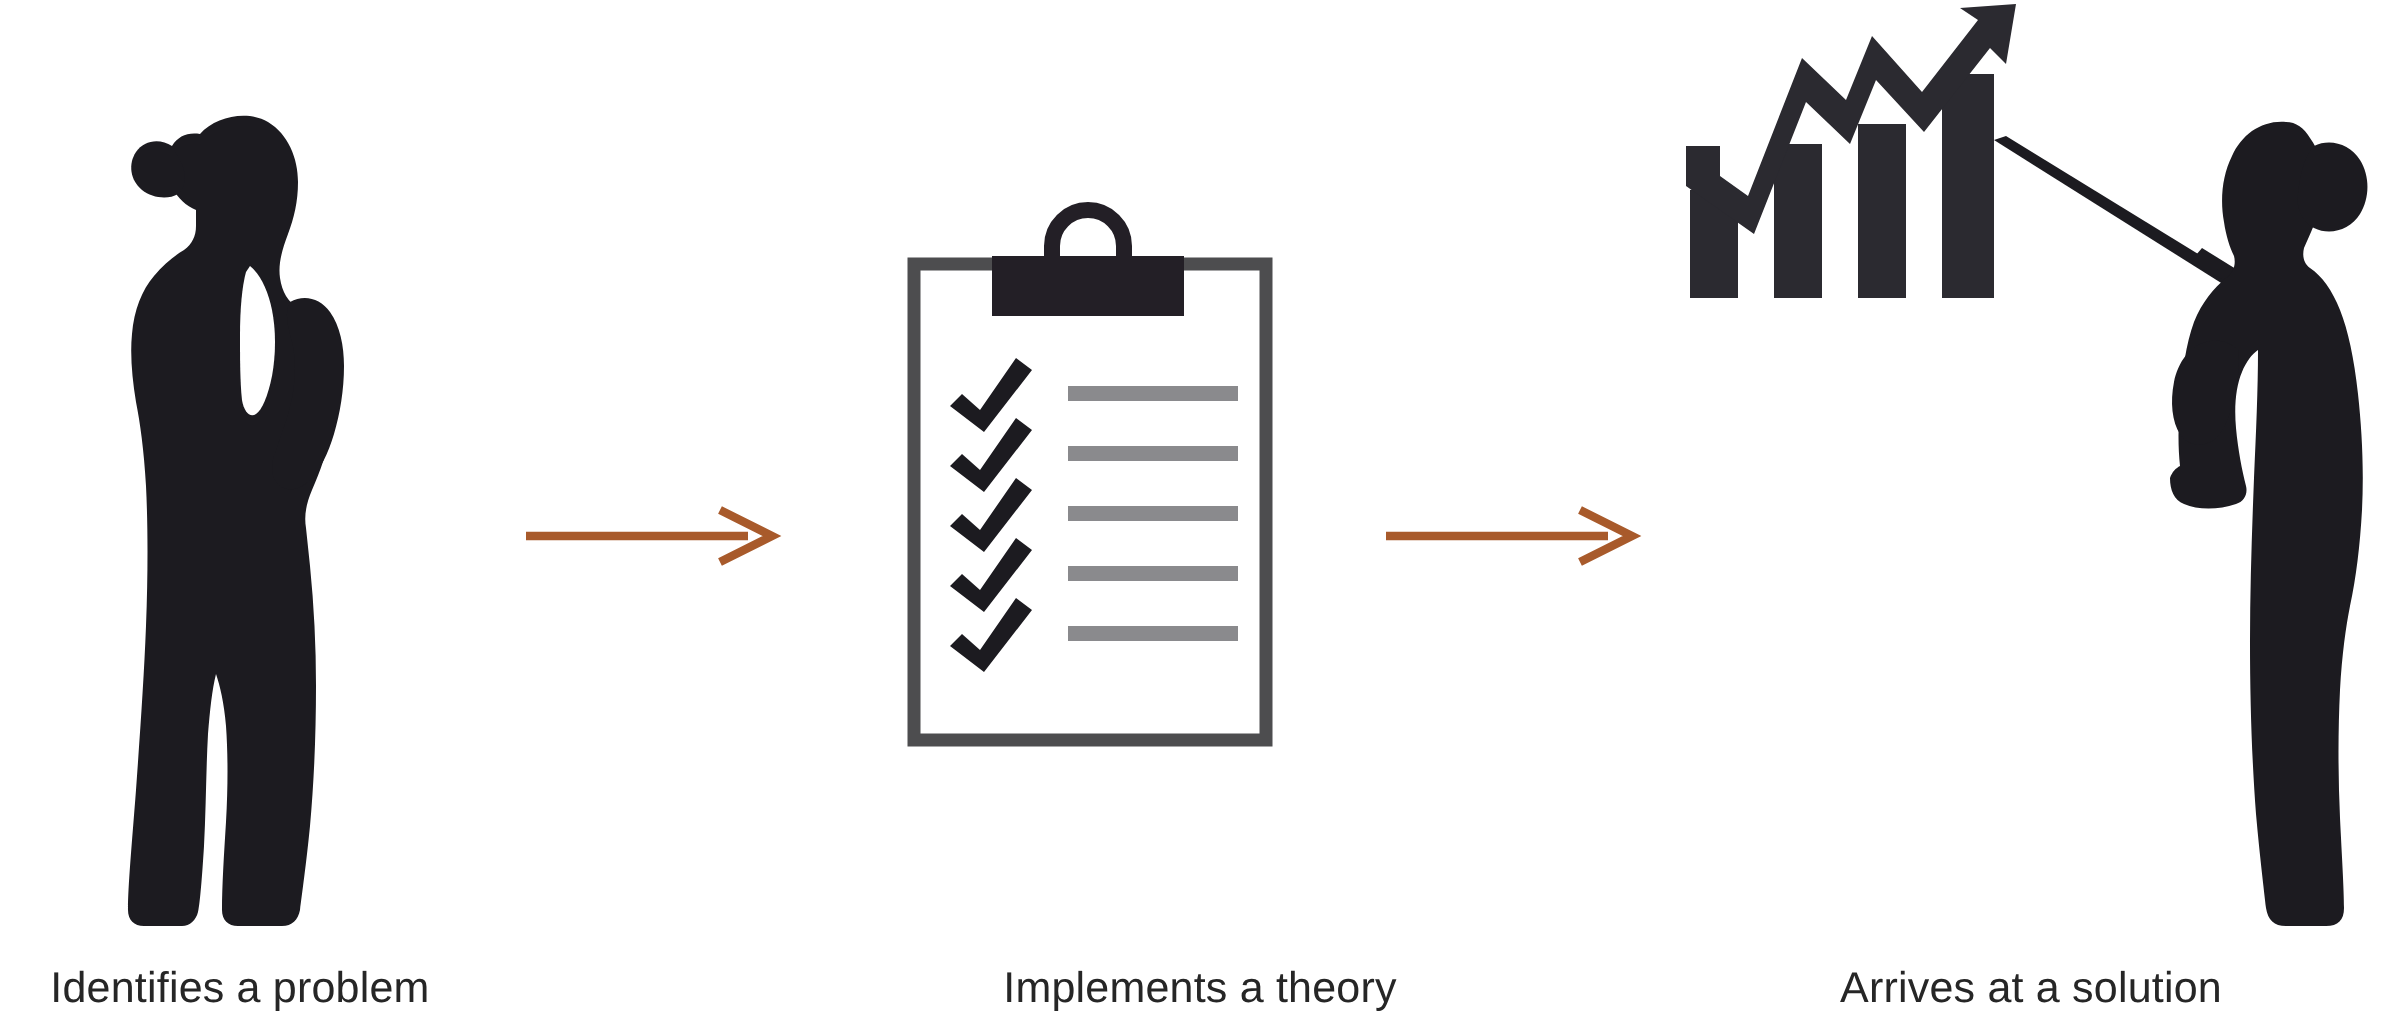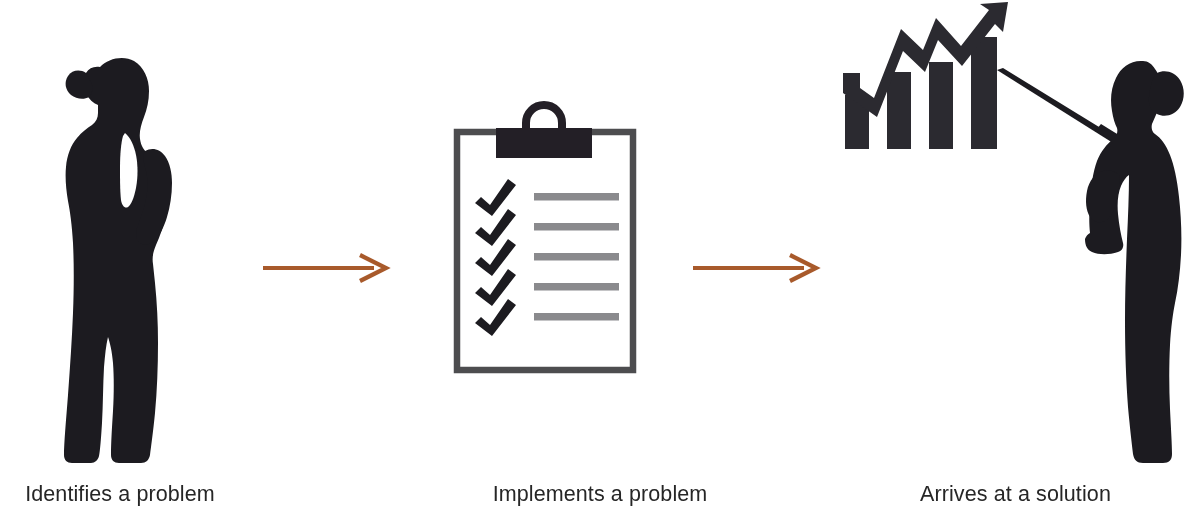--- a/index.html
+++ b/index.html
@@ -153,21 +153,21 @@
         <path d="M 27 147 L 36 155 L 54 129 L 62 135 L 38 166 L 21 153 Z" fill="#1c1b20"></path>
         <rect x="80" y="143" width="85" height="7.5" fill="#8a8a8d"></rect>
 
         <path d="M 27 177 L 36 185 L 54 159 L 62 165 L 38 196 L 21 183 Z" fill="#1c1b20"></path>
         <rect x="80" y="173" width="85" height="7.5" fill="#8a8a8d"></rect>
 
         <path d="M 27 207 L 36 215 L 54 189 L 62 195 L 38 226 L 21 213 Z" fill="#1c1b20"></path>
         <rect x="80" y="203" width="85" height="7.5" fill="#8a8a8d"></rect>
       </svg>
     </div>
-    <div class="caption" style="top:482px;">Implements a problem</div>
+    <div class="caption" style="top:482px;">Implements a theory</div>
   </div>
 
   <div class="arrow" style="left:692px; top:252px; width:128px; height:32px;">
     <svg width="128" height="32" viewBox="0 0 128 32" aria-hidden="true">
       <line x1="1" y1="16" x2="112" y2="16" stroke="#a85a2b" stroke-width="4.2"></line>
       <polyline points="98,3 124,16 98,29" fill="none" stroke="#a85a2b" stroke-width="4.2" stroke-linecap="butt" stroke-linejoin="miter"></polyline>
     </svg>
   </div>
 
   <div class="step" style="left:830px; width:371px;">

